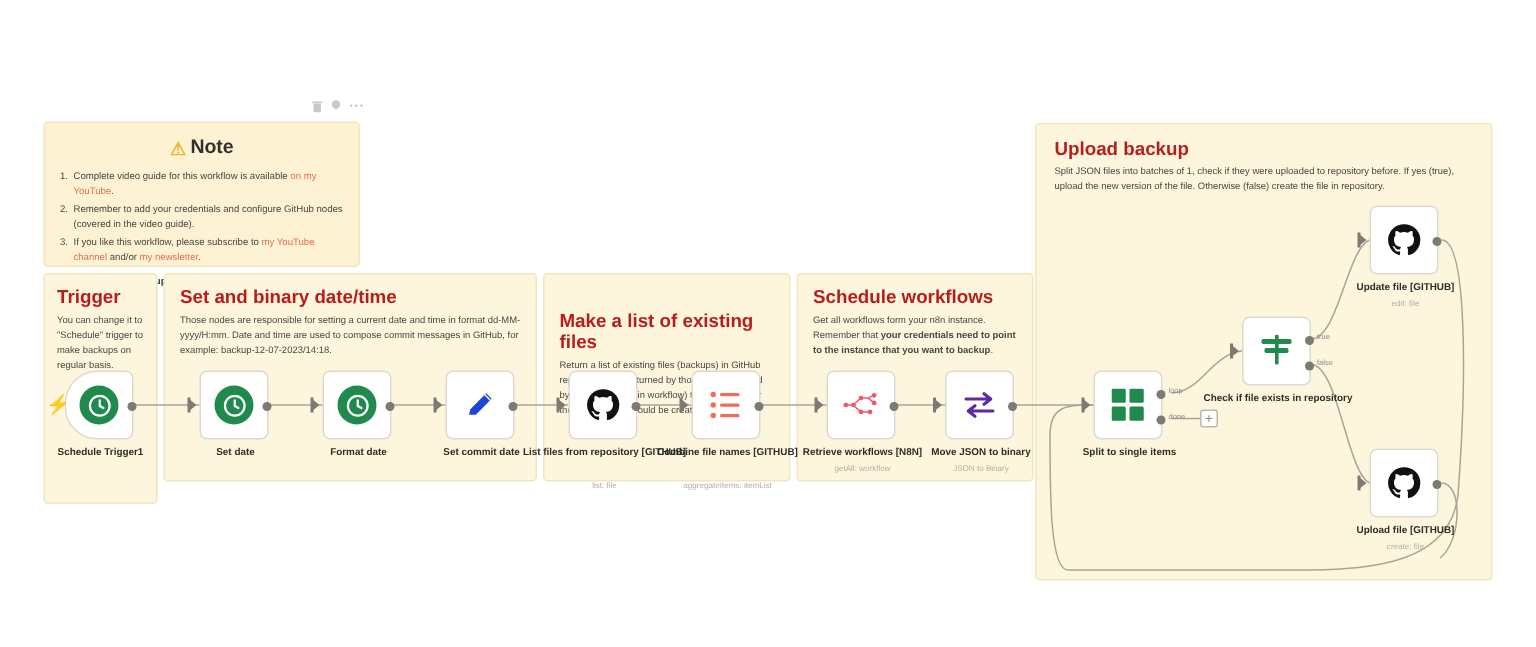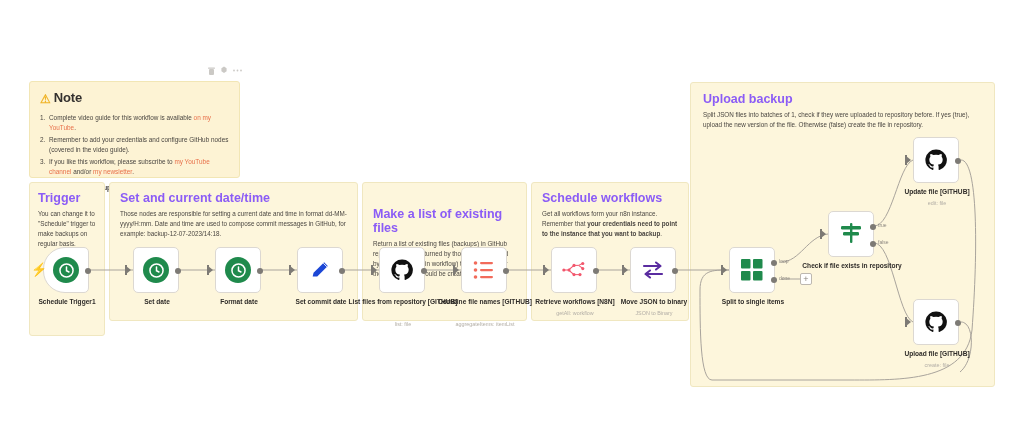--- a/index.html
+++ b/index.html
@@ -15,37 +15,38 @@
   .sticky {
     position:absolute;
     background:#fdf6dc;
     border:1px solid #f0e7c0;
     border-radius:3px;
   }
   .sticky.warn { background:#fdf3d4; border-color:#f2e6b5; }
   .sticky-title {
     font-size:13px; font-weight:bold; color:#33302e;
     letter-spacing:-0.1px;
+    text-align:center;
   }
   .sticky-body {
     font-size:6.4px; line-height:1.55; color:#4a4641;
   }
   .sticky-body .lnk { color:#e8704a; }
   .note-list { list-style:none; counter-reset:n; }
   .note-list li {
     counter-increment:n; position:relative; padding-left:9px; margin-bottom:2px;
   }
   .note-list li:before {
     content:counter(n) ". "; position:absolute; left:0; color:#4a4641;
   }
   .note-thanks { font-weight:bold; margin-top:6px; color:#3c3833; }
   .warn-icon { font-size:12px; margin-right:3px; vertical-align:-1px; }
 
   
-  .sec-title { font-size:12.5px; font-weight:bold; color:#8b5cf6; }
+  .sec-title { font-size:12.5px; font-weight:bold; color:#b91c1c; }
   .sec-desc { font-size:6.3px; line-height:1.6; color:#4a4641; margin-top:4px; }
 
   
   .node {
     position:absolute; width:46px; height:46px;
     background:#ffffff; border:1px solid #dcd8d2; border-radius:5px;
     display:flex; align-items:center; justify-content:center;
   }
   .node.trigger {
     border-radius:22px 5px 5px 22px;
@@ -141,21 +142,21 @@
   </div>
 
   <div class="sticky" style="left:29px; top:182px; width:76px; height:154px; padding:8px 8px;">
     <div class="sec-title">Trigger</div>
     <div class="sec-desc">
       <span>You can change it to </span><span class="lnk">"Schedule" trigger</span><span> to make backups on regular basis.</span>
     </div>
   </div>
 
   <div class="sticky" style="left:109px; top:182px; width:249px; height:139px; padding:8px 10px;">
-    <div class="sec-title">Set and current date/time</div>
+    <div class="sec-title">Set and binary date/time</div>
     <div class="sec-desc" style="max-width:232px;">
       <span>Those nodes are responsible for setting a current date and time in format </span><span class="code">dd-MM-yyyy/H:mm</span><span>. Date and time are used to compose commit messages in GitHub, for example: </span><span class="code">backup-12-07-2023/14:18</span><span>.</span>
     </div>
   </div>
 
   <div class="sticky" style="left:362px; top:182px; width:165px; height:139px; padding:24px 10px;">
     <div class="sec-title">Make a list of existing files</div>
     <div class="sec-desc">Return a list of existing files (backups) in GitHub repository. Data returned by those nodes is used by "IF" node (later in workflow) to check whether the backup files should be created or updated.</div>
   </div>
 

